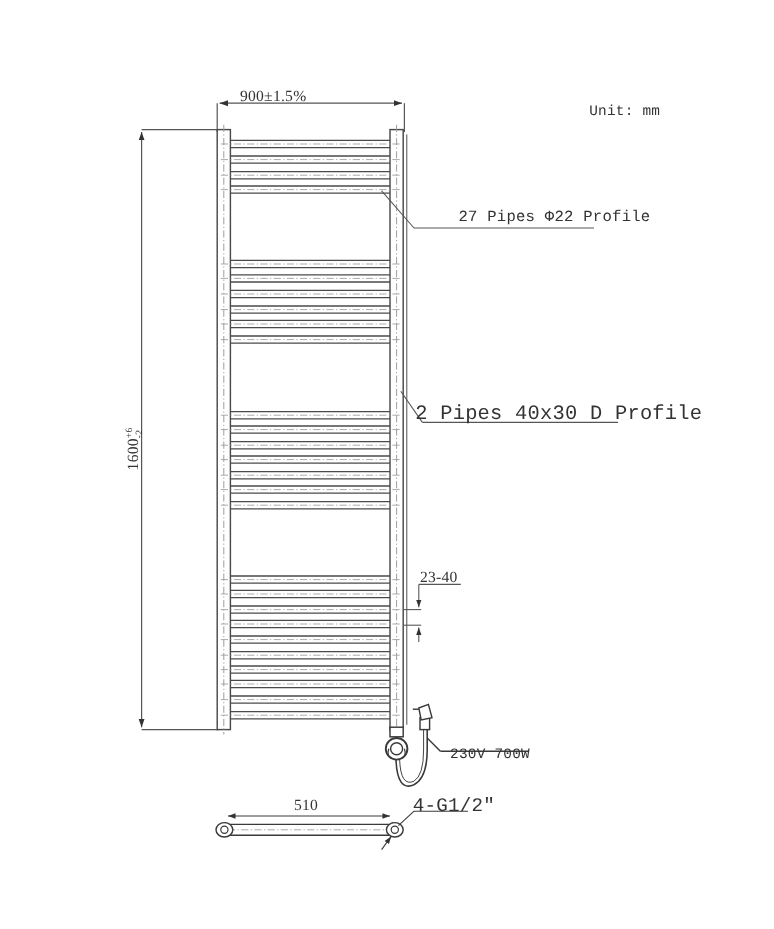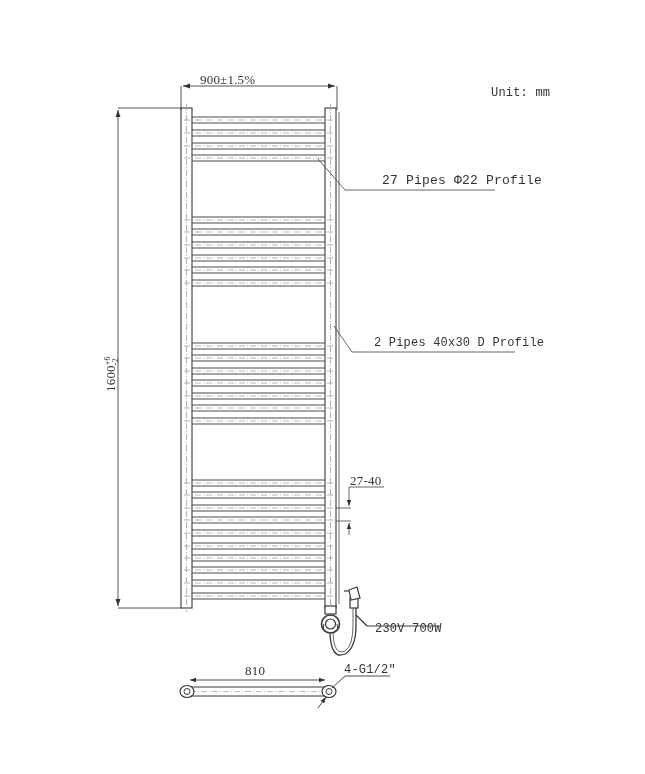--- a/index.html
+++ b/index.html
@@ -233,21 +233,21 @@
 <div class="lbl lbl-serif" style="left:200px; top:72px; font-size:13px;">900±1.5%</div>
 
 <div class="lbl" style="left:491px; top:86px; font-size:12px;">Unit: mm</div>
 
 <div class="lbl lbl-serif vert" style="left:103px; top:392px; font-size:13px;">
   <span>1600</span><span style="display:inline-block; line-height:8px; vertical-align:middle; font-size:8px; text-align:left;"><span style="display:block;">+6</span><span style="display:block;">-2</span></span>
 </div>
 
 <div class="lbl" style="left:350px; top:173px; font-size:13px;margin-left:32px;">27 Pipes  Φ22 Profile</div>
 
-<div class="lbl" style="left:374px; top:336px; font-size:12px;">2 Pipes 40x30 D Profile</div>
-
-<div class="lbl lbl-serif" style="left:350px; top:473px; font-size:13px;">27-40</div>
+<div class="lbl" style="left:346px; top:336px; font-size:17px;">2 Pipes 40x30 D Profile</div>
+
+<div class="lbl lbl-serif" style="left:350px; top:473px; font-size:13px;">23-40</div>
 
 <div class="lbl" style="left:375px; top:622px; font-size:12px;">230V 700W</div>
 
-<div class="lbl lbl-serif" style="left:245px; top:663px; font-size:13px;">810</div>
-
-<div class="lbl" style="left:344px; top:663px; font-size:12px;">4-G1/2″</div>
+<div class="lbl lbl-serif" style="left:245px; top:663px; font-size:13px;">510</div>
+
+<div class="lbl" style="left:344px; top:663px; font-size:16px;">4-G1/2″</div>
 
 </body></html>

